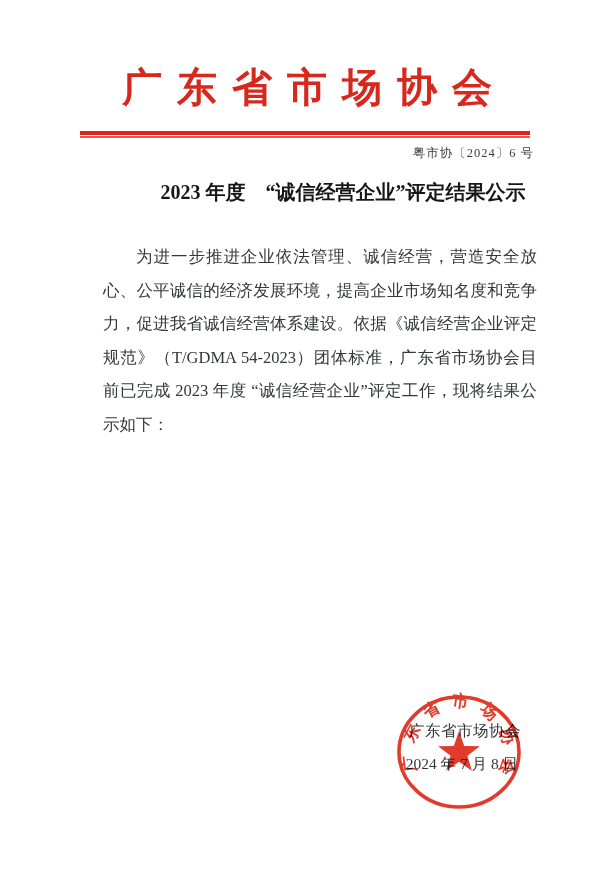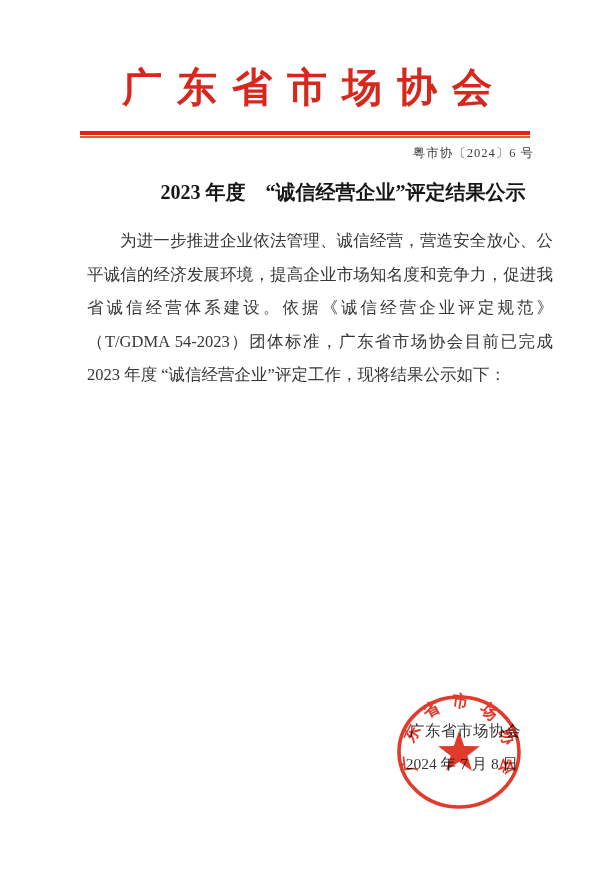--- a/index.html
+++ b/index.html
@@ -50,21 +50,21 @@
   }
   .doc-body {
     position: absolute;
     top: 224px; left: 87px; width: 466px;
     font-size: 16.5px;
     line-height: 33.5px;
     color: #35373a;
     text-align: justify;
   }
   .doc-body p {
-    margin: 0;
+    margin: 16px;
     text-indent: 2em;
   }
   .sig-org {
     position: absolute;
     top: 721px; right: 93px;
     font-size: 15.5px;
     color: #333538;
     letter-spacing: 0.5px;
     white-space: nowrap;
   }

